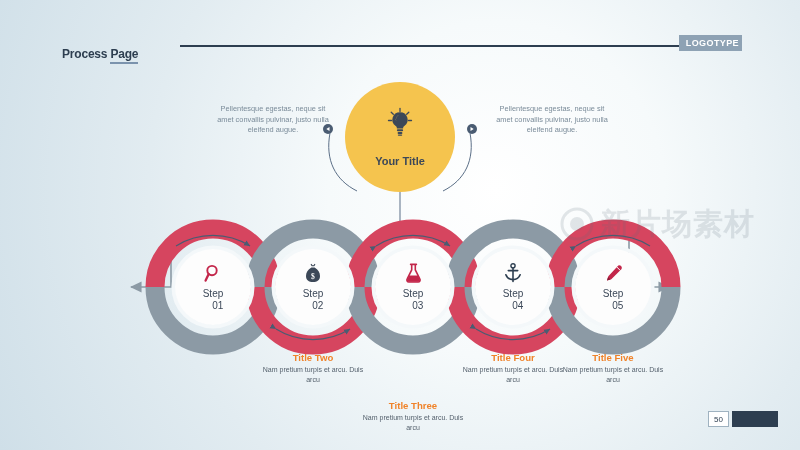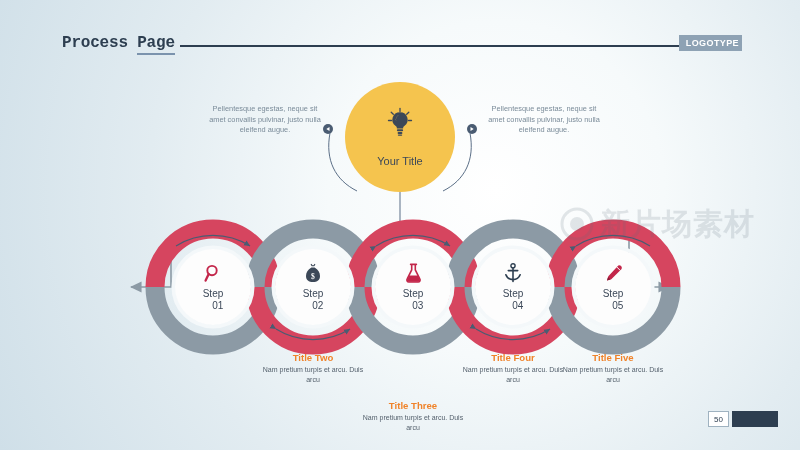--- a/index.html
+++ b/index.html
@@ -26,27 +26,26 @@
   #header {
     position: absolute;
     left: 62px;
     top: 30px;
     width: 680px;
     height: 26px;
   }
   #title-wrap {
     position: absolute;
     left: 0;
-    top: 4px;
+    top: 17px;
     white-space: nowrap;
-    font-size: 16px;
+    font-size: 12px;
     font-weight: bold;
     letter-spacing: -0.2px;
     color: #2d3e50;
-    font-family: Liberation Mono, monospace;
   }
   #title-word-2 {
     border-bottom: 2px solid #7b93ad;
     padding-bottom: 1px;
     color: #2d3e50;
   }
   #header-rule {
     position: absolute;
     left: 118px;
     top: 15px;
@@ -69,20 +68,21 @@
   }
 
   
   .side-note {
     position: absolute;
     width: 120px;
     font-size: 7.4px;
     line-height: 10.5px;
     color: #7a8b99;
     text-align: center;
+    margin-left: 8px;
   }
   #note-left  { left: 205px; top: 104px; }
   #note-right { left: 484px; top: 104px; }
 
   
   #hub {
     position: absolute;
     left: 345px;
     top: 82px;
     width: 110px;
@@ -91,21 +91,21 @@
     background: #f5c44e;
     display: flex;
     flex-direction: column;
     align-items: center;
     justify-content: center;
   }
   #hub-icon { margin-bottom: 4px; }
   #hub-title {
     font-size: 11px;
     color: #3c4858;
-    font-weight: normal;
+    font-weight: bold;
     margin-top: 10px;
   }
 
   
   .overlay {
     position: absolute;
     left: 0;
     top: 0;
     width: 800px;
     height: 450px;

